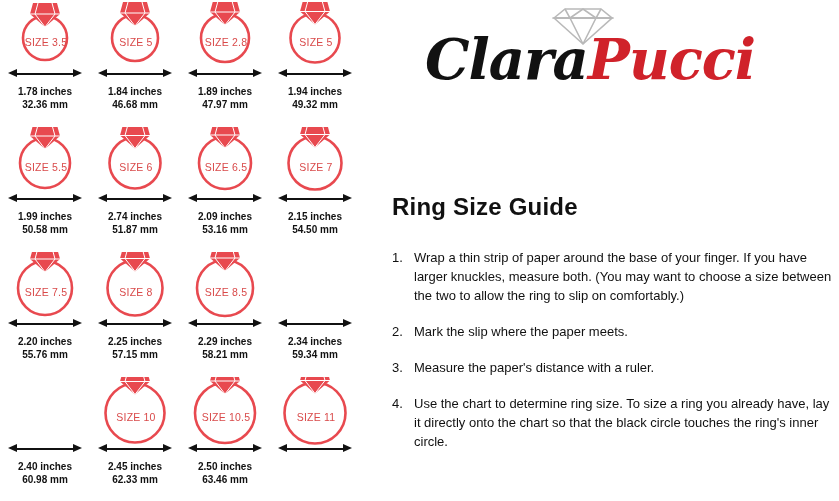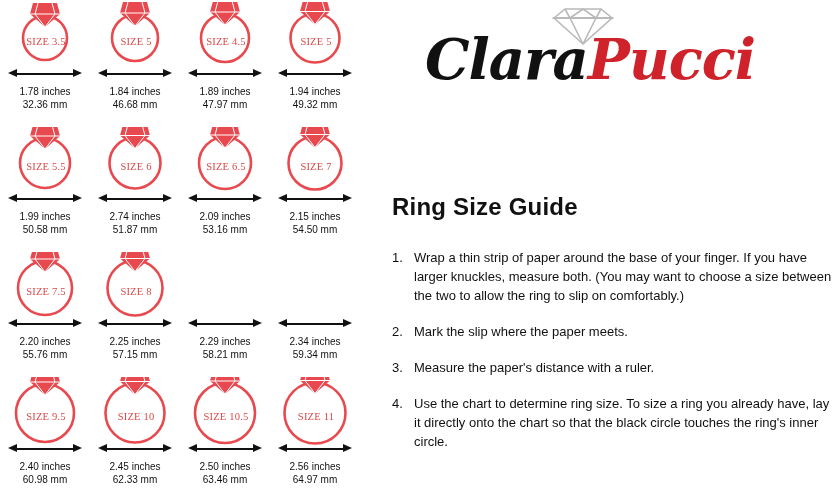--- a/index.html
+++ b/index.html
@@ -49,21 +49,21 @@
   }
   .size-label {
     position: absolute;
     left: 0;
     right: 16px;
     top: 36px;
     text-align: center;
     font-size: 10.5px;
     color: #d94a4a;
     letter-spacing: 0.2px;
-    font-family: Liberation Serif, serif;
+    font-family: Liberation Sans, sans-serif;
     margin-left: 18px;
   }
   .arrow-row {
     position: absolute;
     left: 8px;
     right: 8px;
     top: 69px;
     height: 9px;
   }
   .arrow-line {
@@ -92,20 +92,21 @@
   }
   .meas {
     position: absolute;
     left: 0;
     right: 0;
     top: 86px;
     text-align: center;
     font-size: 10px;
     line-height: 12.5px;
     color: #111;
+    font-weight: bold;
   }
   .meas div {
     white-space: nowrap;
   }
 
   
   .right-panel {
     position: absolute;
     left: 380px;
     top: 0;
@@ -244,21 +245,21 @@
               <polygon points="33,-1 57,-1 60,10 30,10"></polygon>
             </g>
             <g stroke="#ffffff" stroke-width="1">
               <line x1="30" y1="10" x2="60" y2="10"></line>
               <line x1="38" y1="-1" x2="35" y2="10"></line>
               <line x1="52" y1="-1" x2="55" y2="10"></line>
               <line x1="35" y1="10" x2="45" y2="23"></line>
               <line x1="55" y1="10" x2="45" y2="23"></line>
             </g>
           </svg>
-          <div class="size-label">SIZE 4.5</div>
+          <div class="size-label">SIZE 2.8</div>
         </div>
         <div class="arrow-row">
           <span class="arrow-head left"></span>
           <span class="arrow-line"></span>
           <span class="arrow-head right"></span>
         </div>
         <div class="meas">
           <div>1.89 inches</div>
           <div>47.97 mm</div>
         </div>
@@ -453,20 +454,37 @@
           <span class="arrow-head left"></span>
           <span class="arrow-line"></span>
           <span class="arrow-head right"></span>
         </div>
         <div class="meas">
           <div>2.25 inches</div>
           <div>57.15 mm</div>
         </div>
       </div>
       <div class="size-cell">
+        <div class="ring-art">
+          <svg class="ring-svg" width="90" height="70" viewBox="0 0 90 70" aria-hidden="true">
+            <circle cx="45" cy="36" r="28" fill="none" stroke="#e8494f" stroke-width="2.6"></circle>
+            <g fill="#e8494f">
+              <polygon points="30,6 60,6 45,19"></polygon>
+              <polygon points="33,-5 57,-5 60,6 30,6"></polygon>
+            </g>
+            <g stroke="#ffffff" stroke-width="1">
+              <line x1="30" y1="6" x2="60" y2="6"></line>
+              <line x1="38" y1="-5" x2="35" y2="6"></line>
+              <line x1="52" y1="-5" x2="55" y2="6"></line>
+              <line x1="35" y1="6" x2="45" y2="19"></line>
+              <line x1="55" y1="6" x2="45" y2="19"></line>
+            </g>
+          </svg>
+          <div class="size-label">SIZE 8.5</div>
+        </div>
         <div class="arrow-row">
           <span class="arrow-head left"></span>
           <span class="arrow-line"></span>
           <span class="arrow-head right"></span>
         </div>
         <div class="meas">
           <div>2.29 inches</div>
           <div>58.21 mm</div>
         </div>
       </div>
@@ -475,37 +493,20 @@
           <span class="arrow-head left"></span>
           <span class="arrow-line"></span>
           <span class="arrow-head right"></span>
         </div>
         <div class="meas">
           <div>2.34 inches</div>
           <div>59.34 mm</div>
         </div>
       </div>
       <div class="size-cell">
-        <div class="ring-art">
-          <svg class="ring-svg" width="90" height="70" viewBox="0 0 90 70" aria-hidden="true">
-            <circle cx="45" cy="36" r="29" fill="none" stroke="#e8494f" stroke-width="2.6"></circle>
-            <g fill="#e8494f">
-              <polygon points="30,5 60,5 45,18"></polygon>
-              <polygon points="33,-6 57,-6 60,5 30,5"></polygon>
-            </g>
-            <g stroke="#ffffff" stroke-width="1">
-              <line x1="30" y1="5" x2="60" y2="5"></line>
-              <line x1="38" y1="-6" x2="35" y2="5"></line>
-              <line x1="52" y1="-6" x2="55" y2="5"></line>
-              <line x1="35" y1="5" x2="45" y2="18"></line>
-              <line x1="55" y1="5" x2="45" y2="18"></line>
-            </g>
-          </svg>
-          <div class="size-label">SIZE 9.5</div>
-        </div>
         <div class="arrow-row">
           <span class="arrow-head left"></span>
           <span class="arrow-line"></span>
           <span class="arrow-head right"></span>
         </div>
         <div class="meas">
           <div>2.40 inches</div>
           <div>60.98 mm</div>
         </div>
       </div>
@@ -580,24 +581,20 @@
               <line x1="35" y1="3.5" x2="45" y2="16.5"></line>
               <line x1="55" y1="3.5" x2="45" y2="16.5"></line>
             </g>
           </svg>
           <div class="size-label">SIZE 11</div>
         </div>
         <div class="arrow-row">
           <span class="arrow-head left"></span>
           <span class="arrow-line"></span>
           <span class="arrow-head right"></span>
-        </div>
-        <div class="meas">
-          <div>2.56 inches</div>
-          <div>64.97 mm</div>
         </div>
       </div>
     </div>
 
   <div class="right-panel">
 
     <div class="logo-block">
       <span class="diamond-icon">
         <svg width="86" height="40" viewBox="0 0 86 40" aria-hidden="true">
           <g fill="none" stroke="#b9b9b9" stroke-width="1.6">

